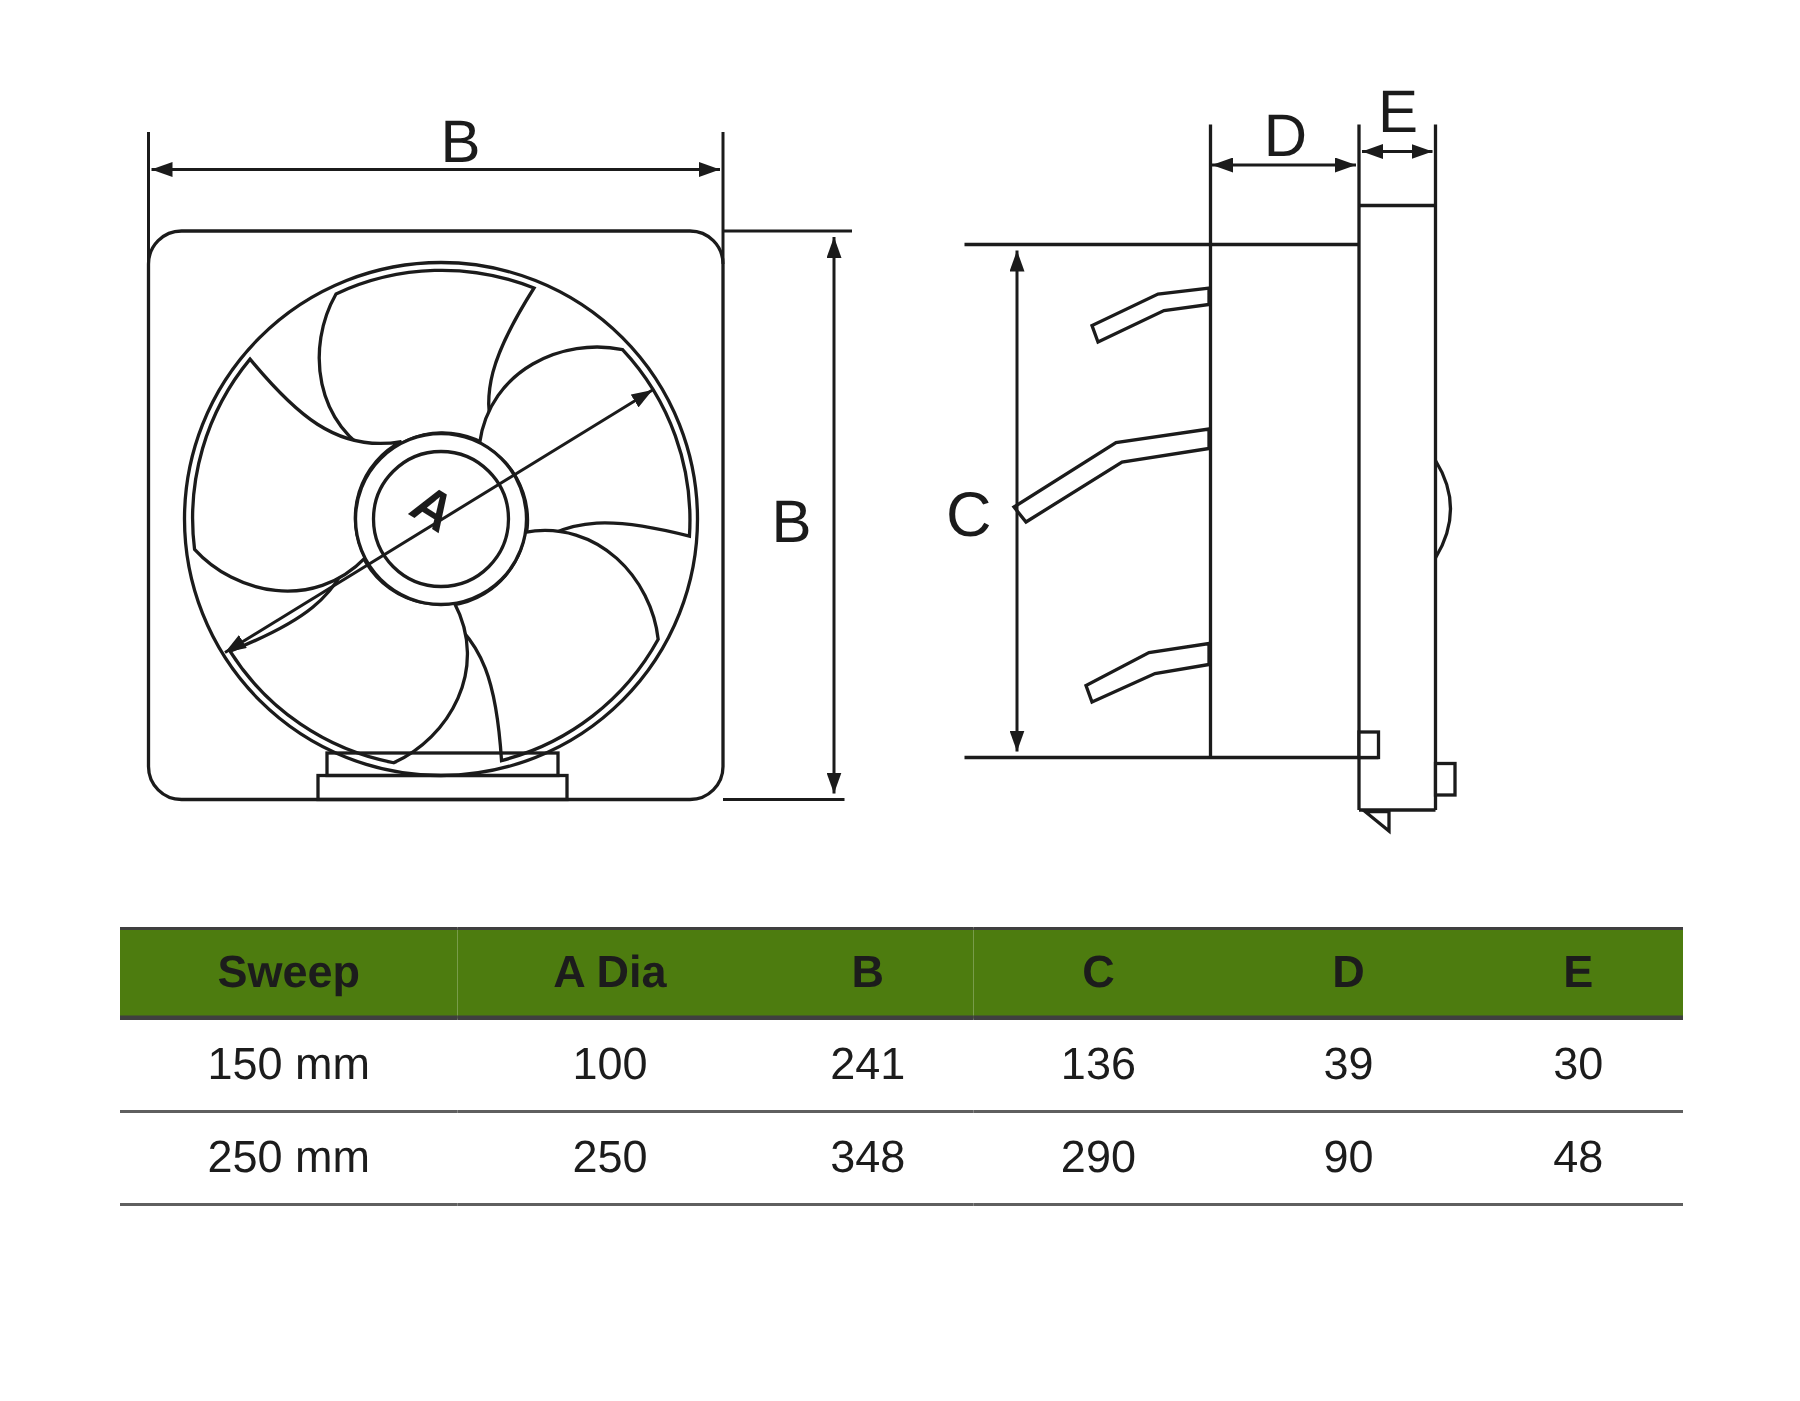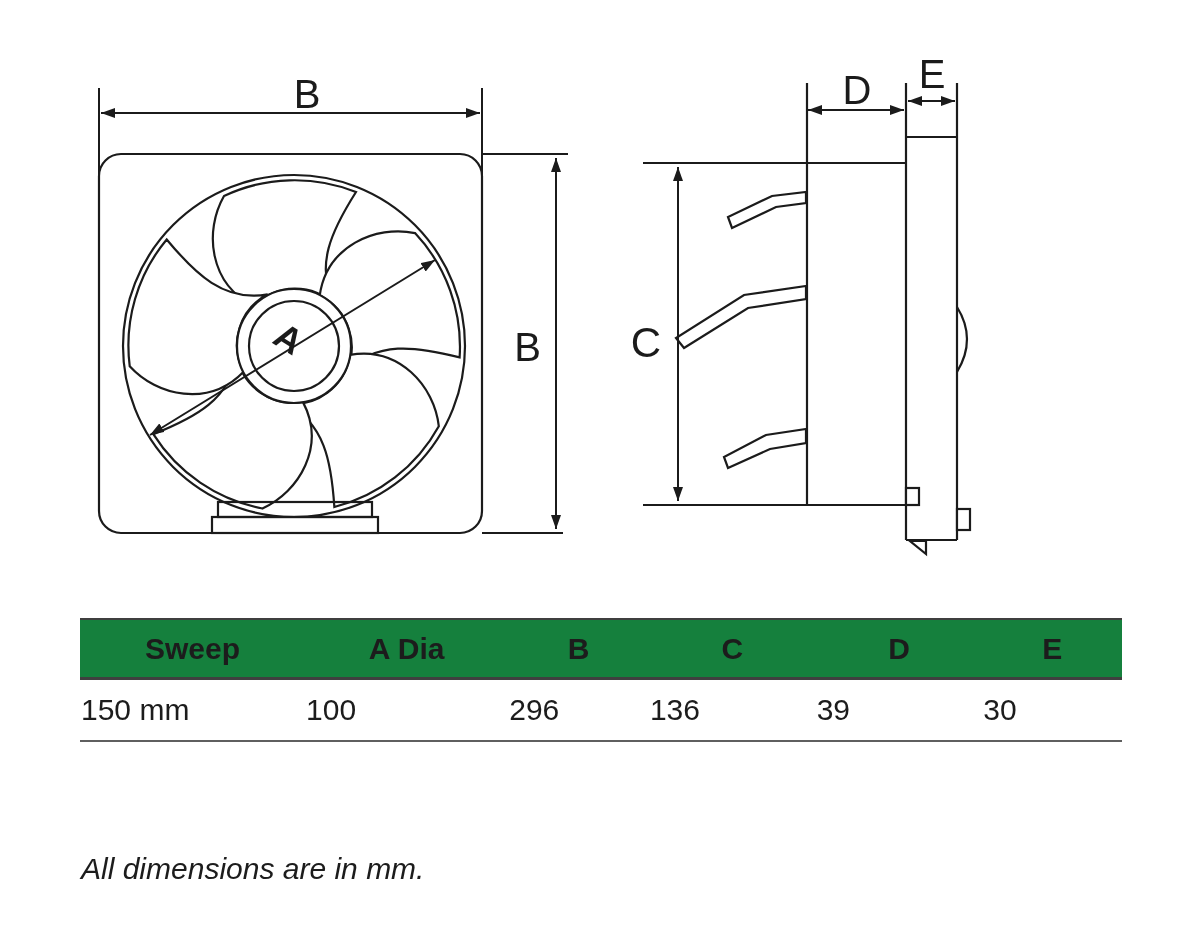--- a/index.html
+++ b/index.html
@@ -14,27 +14,27 @@
   .stroke{stroke:#1b1b1b;stroke-width:2.2;fill:none;}
   .stroke-fill{stroke:#1b1b1b;stroke-width:2.2;fill:#ffffff;}
   .dimline{stroke:#1b1b1b;stroke-width:2;fill:none;}
   .extline{stroke:#1b1b1b;stroke-width:2;fill:none;}
 
   table.spec{
     position:absolute;left:80px;top:618px;width:1042px;
     border-collapse:collapse;table-layout:fixed;
   }
   table.spec th{
-    background:#15803d;font-weight:700;font-size:30px;height:55px;
+    background:#4d7c0f;font-weight:700;font-size:30px;height:55px;
     text-align:center;vertical-align:middle;
     border-top:2px solid #3f3f3f;border-bottom:3px solid #3f3f3f;
   }
   table.spec td{
     font-size:30px;font-weight:400;height:58px;
-    vertical-align:middle;
+    text-align:center;vertical-align:middle;
     border-bottom:2px solid #5f5f5f;
   }
   .note{
     position:absolute;left:81px;top:852px;
     font-style:italic;font-size:30px;color:#1c1c1c;
   }
 </style>
 </head>
 <body>
 
@@ -130,23 +130,30 @@
         <th>B</th>
         <th>C</th>
         <th>D</th>
         <th>E</th>
       </tr>
     </thead>
     <tbody>
       <tr>
         <td>150 mm</td>
         <td>100</td>
-        <td>296</td>
+        <td>241</td>
         <td>136</td>
         <td>39</td>
         <td>30</td>
       </tr>
+      <tr>
+        <td>250 mm</td>
+        <td>250</td>
+        <td>348</td>
+        <td>290</td>
+        <td>90</td>
+        <td>48</td>
+      </tr>
     </tbody>
   </table>
 
-  <div class="note">All dimensions are in mm.</div>
 
 </div>
 
 </body></html>

